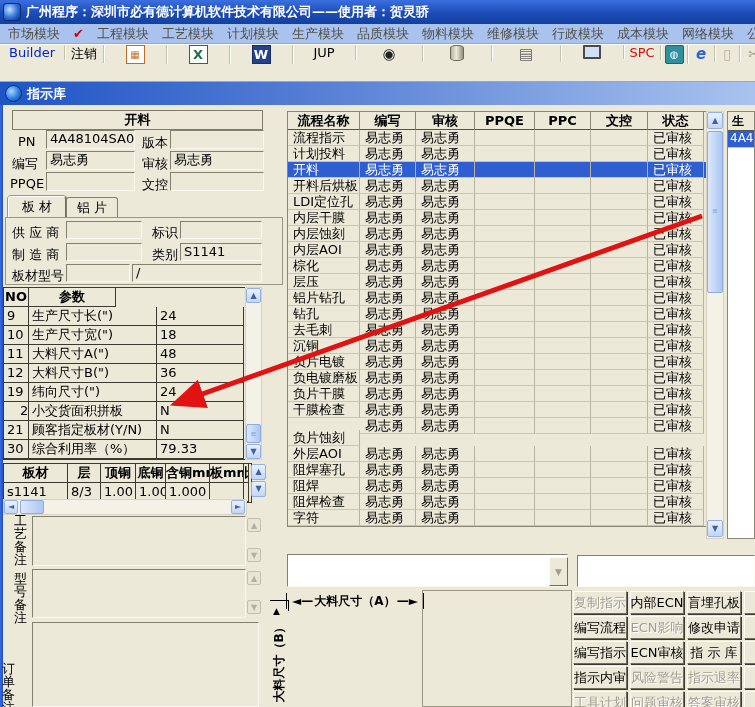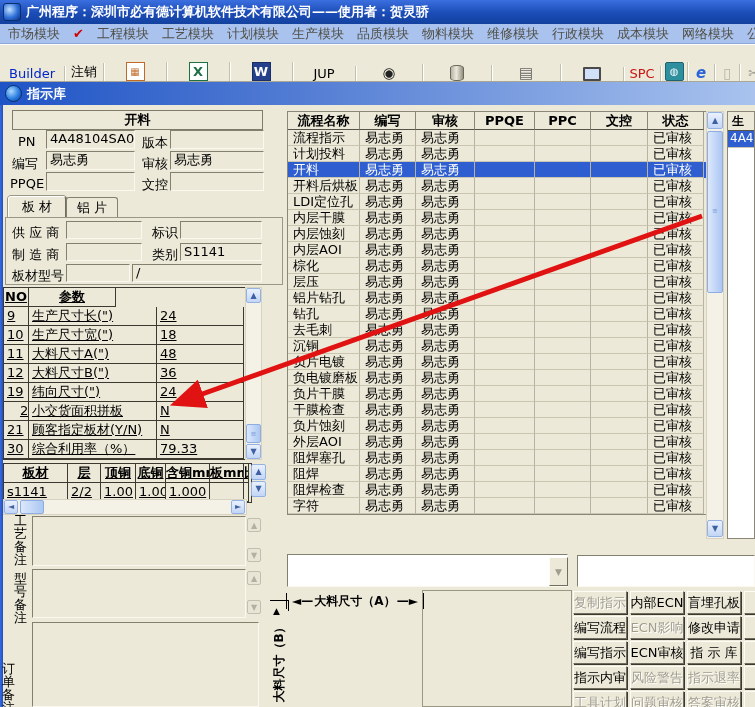--- a/index.html
+++ b/index.html
@@ -10,21 +10,21 @@
   .titlebar{left:0;top:0;width:755px;height:24px;display:flex;align-items:center;gap:5px;padding-left:3px;
             background:linear-gradient(180deg,#3b6fdf 0%,#1b4cb6 55%,#12419f 100%);box-sizing:border-box;}
   .titlebar .ttext{color:#fff;font-weight:bold;font-size:13px;white-space:nowrap;}
   .app-icon{width:16px;height:16px;border-radius:3px;flex:none;
             background:radial-gradient(circle at 35% 35%,#bfe0ff,#2f6fd8 55%,#0a2f7e);border:1px solid #0a2f6e;}
   .menubar{left:0;top:24px;width:755px;height:20px;background:#a9c3ee;display:flex;align-items:center;
            padding-left:8px;box-sizing:border-box;overflow:hidden;border-bottom:1px solid #8fa8d8;}
   .menu-item{color:#514f46;font-size:13px;white-space:nowrap;margin-right:13px;}
   .menu-check{color:#d40000;font-weight:bold;margin-right:13px;font-size:13px;}
   .toolbar{left:0;top:44px;width:755px;height:38px;background:#ece9d8;border-top:1px solid #fff;
-           border-bottom:1px solid #aaa795;display:flex;align-items:flex-end;overflow:hidden;box-sizing:border-box;}
+           border-bottom:1px solid #aaa795;display:flex;align-items:flex-start;overflow:hidden;box-sizing:border-box;}
   .tb-item{flex:none;display:flex;align-items:center;justify-content:center;
            border-right:1px solid #c3c0ab;box-shadow:1px 0 0 #fff;}
   .tb-text{font-size:13px;}
   .tb-icon{width:17px;height:17px;display:flex;align-items:center;justify-content:center;
            font-size:13px;font-weight:bold;}
   .ic-form{border:1px solid #c06a28;color:#c06a28;background:#fff;font-size:10px;}
   .ic-excel{border:1px solid #1e7145;color:#1e7145;background:#fff;}
   .ic-word{background:#26418c;color:#fff;border:1px solid #1a2e66;}
   .ic-eye{color:#222;font-size:15px;}
   .ic-db{width:12px;height:14px;border:1px solid #6a675a;border-radius:6px/3px;
@@ -50,21 +50,21 @@
   .kl-header{left:12px;top:110px;width:251px;height:20px;border:1px solid #7e7b6a;display:flex;align-items:center;
              justify-content:center;font-weight:bold;font-size:13px;box-sizing:border-box;}
   .tab{height:21px;box-sizing:border-box;border:1px solid #82806f;border-bottom:none;display:flex;
        align-items:center;justify-content:center;font-size:13px;background:#ece9d8;
        border-top-left-radius:3px;border-top-right-radius:3px;}
   .tab.active{font-weight:normal;border-color:#fff #6f6d5e #ece9d8 #fff;box-shadow:0 -1px 0 #9a9784, -1px 0 0 #9a9784,1px 0 0 #6f6d5e;}
   .groupbox{border:1px solid #9a9784;box-sizing:border-box;}
   
   .trow{display:flex;}
   .tcell{flex:none;box-sizing:border-box;overflow:hidden;white-space:nowrap;}
-  #param-table,#board-table{position:absolute;background:#ece9d8;border:1px solid #3c3a30;text-decoration:underline;}
+  #param-table,#board-table{position:absolute;background:#ece9d8;border:1px solid #3c3a30;}
   .p-cell{height:19px;line-height:18px;border-right:1px solid #3c3a30;border-bottom:1px solid #3c3a30;
           padding-left:3px;font-size:13px;}
   .p-head .p-cell{font-weight:bold;text-align:center;padding-left:0;}
   #flow-table{position:absolute;left:287px;top:111px;width:418px;background:#ece9d8;border:1px solid #8a8778;}
   .f-cell{height:16px;line-height:15px;border-right:1px solid #b6b3a0;border-bottom:1px solid #c9c6b2;
           padding-left:5px;font-size:13px;}
   .f-head .f-cell{font-weight:bold;text-align:center;padding-left:0;height:18px;line-height:18px;
                   border-right:1px solid #8a8778;border-bottom:1px solid #55534a;}
   .f-row.sel{background:#2e5ecf;color:#fff;}
   
@@ -269,21 +269,21 @@
         <div class="tcell p-cell" style="width: 64px;">板材</div>
         <div class="tcell p-cell" style="width: 33px;">层</div>
         <div class="tcell p-cell" style="width: 35px;">顶铜</div>
         <div class="tcell p-cell" style="width: 30px;">底铜</div>
         <div class="tcell p-cell" style="width: 44px;">含铜mm</div>
         <div class="tcell p-cell" style="width: 34px;">板mm</div>
         <div class="tcell p-cell" style="width: 5px;">比</div>
       </div>
       <div class="trow p-row">
         <div class="tcell p-cell" style="width: 64px;">s1141</div>
-        <div class="tcell p-cell" style="width: 33px;">2/2</div>
+        <div class="tcell p-cell" style="width: 33px;">8/3</div>
         <div class="tcell p-cell" style="width: 35px;">1.00</div>
         <div class="tcell p-cell" style="width: 30px;">1.00</div>
         <div class="tcell p-cell" style="width: 44px;">1.000</div>
         <div class="tcell p-cell" style="width: 34px;"></div>
         <div class="tcell p-cell" style="width: 5px;"></div>
       </div>
     </div>
   <div class="sb-btn abs arrowglyph" style="left:251px;top:464px;width:15px;height:16px;">▲</div>
   <div class="sb-btn abs arrowglyph" style="left:251px;top:481px;width:15px;height:16px;">▼</div>
 
@@ -471,21 +471,21 @@
       <div class="trow f-row">
         <div class="tcell f-cell" style="width: 72px;">干膜检查</div>
         <div class="tcell f-cell" style="width: 56px;">易志勇</div>
         <div class="tcell f-cell" style="width: 59px;">易志勇</div>
         <div class="tcell f-cell" style="width: 60px;"></div>
         <div class="tcell f-cell" style="width: 56px;"></div>
         <div class="tcell f-cell" style="width: 57px;"></div>
         <div class="tcell f-cell" style="width: 56px;">已审核</div>
       </div>
       <div class="trow f-row">
-        <div class="tcell f-cell" style="width: 72px;">负片蚀刻</div>
+        <div class="tcell f-cell" style="width: 72px; margin-top: 12px;">负片蚀刻</div>
         <div class="tcell f-cell" style="width: 56px;">易志勇</div>
         <div class="tcell f-cell" style="width: 59px;">易志勇</div>
         <div class="tcell f-cell" style="width: 60px;"></div>
         <div class="tcell f-cell" style="width: 56px;"></div>
         <div class="tcell f-cell" style="width: 57px;"></div>
         <div class="tcell f-cell" style="width: 56px;">已审核</div>
       </div>
       <div class="trow f-row">
         <div class="tcell f-cell" style="width: 72px;">外层AOI</div>
         <div class="tcell f-cell" style="width: 56px;">易志勇</div>

